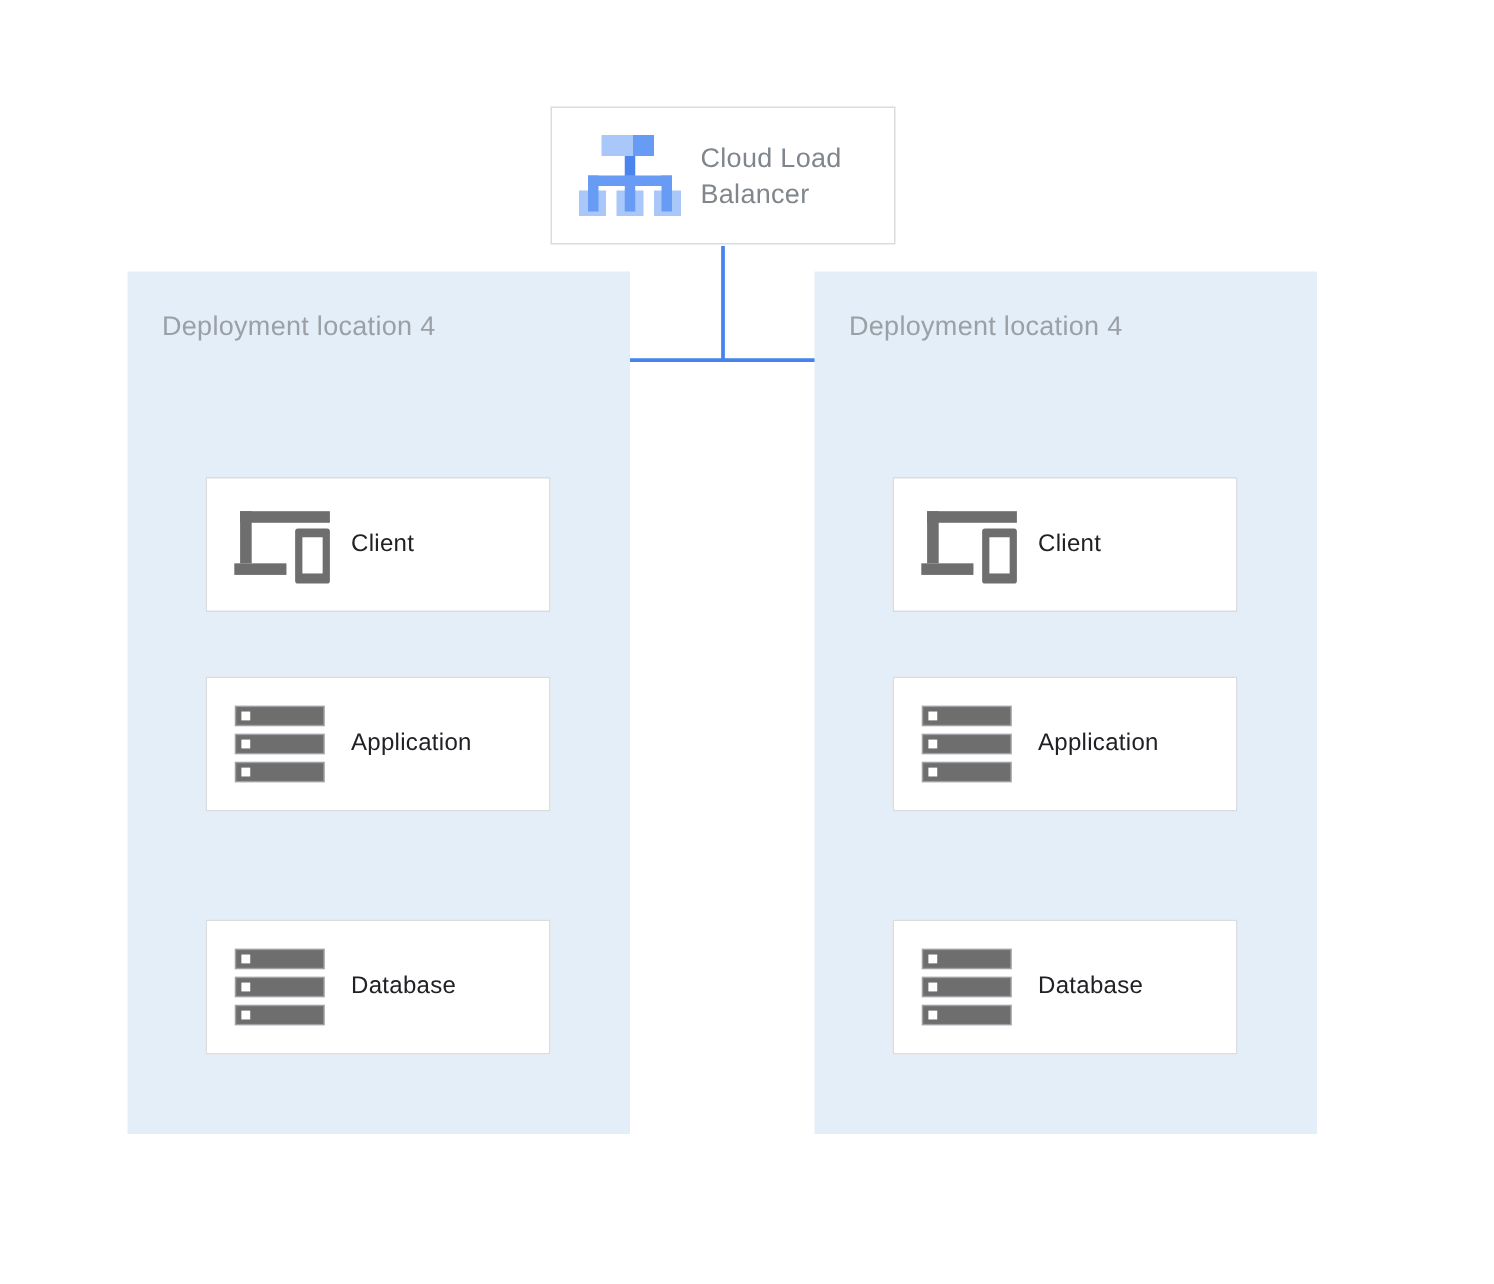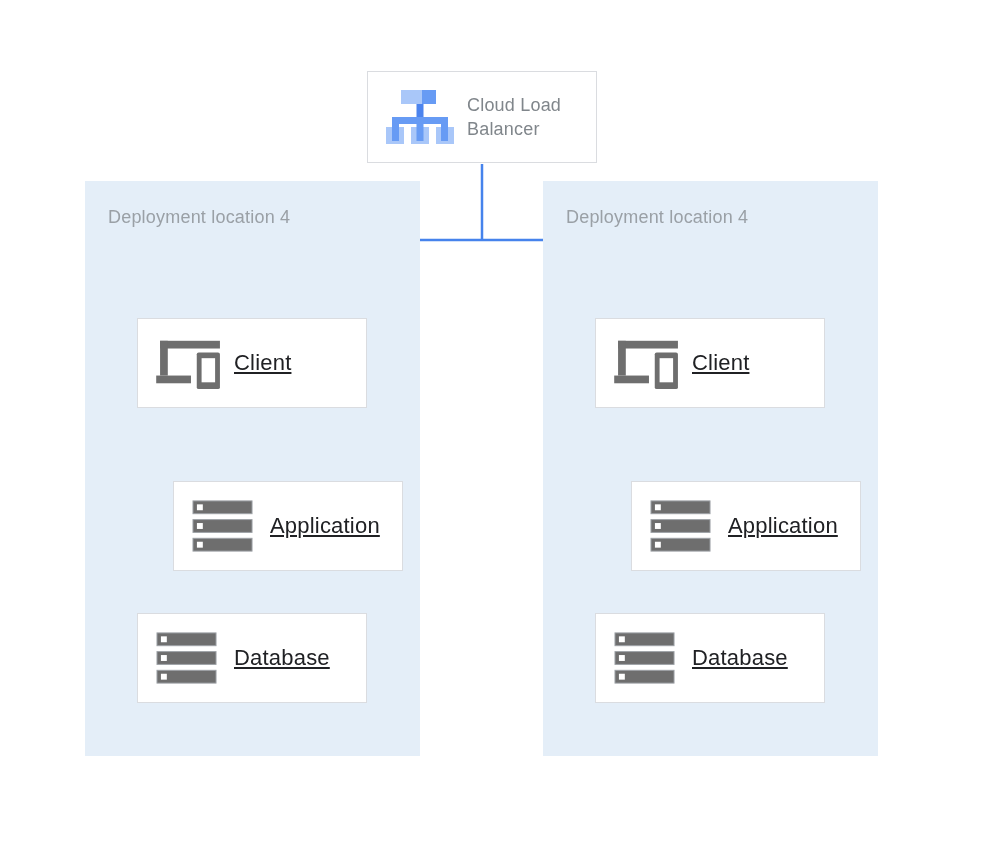--- a/index.html
+++ b/index.html
@@ -41,34 +41,33 @@
     width: 230px;
     height: 90px;
     background: var(--box-bg);
     border: 1px solid var(--box-border);
     box-sizing: border-box;
     display: flex;
     align-items: center;
     padding-left: 18px;
   }
   .node-1 { top: 137px; }
-  .node-2 { top: 300px; margin-left: 36px; }
+  .node-2 { top: 270px; }
   .node-3 { top: 432px; }
   .node .icon-slot {
     width: 78px;
     flex: 0 0 78px;
     display: flex;
     align-items: center;
   }
   .node-label {
-    font-size: 22px;
+    font-size: 16px;
     color: var(--node-label-text);
     letter-spacing: 0.2px;
     white-space: nowrap;
-    text-decoration: underline;
   }
   .lb-node {
     position: absolute;
     left: 367px;
     top: 71px;
     width: 230px;
     height: 92px;
     background: var(--box-bg);
     border: 1px solid var(--box-border);
     box-sizing: border-box;

